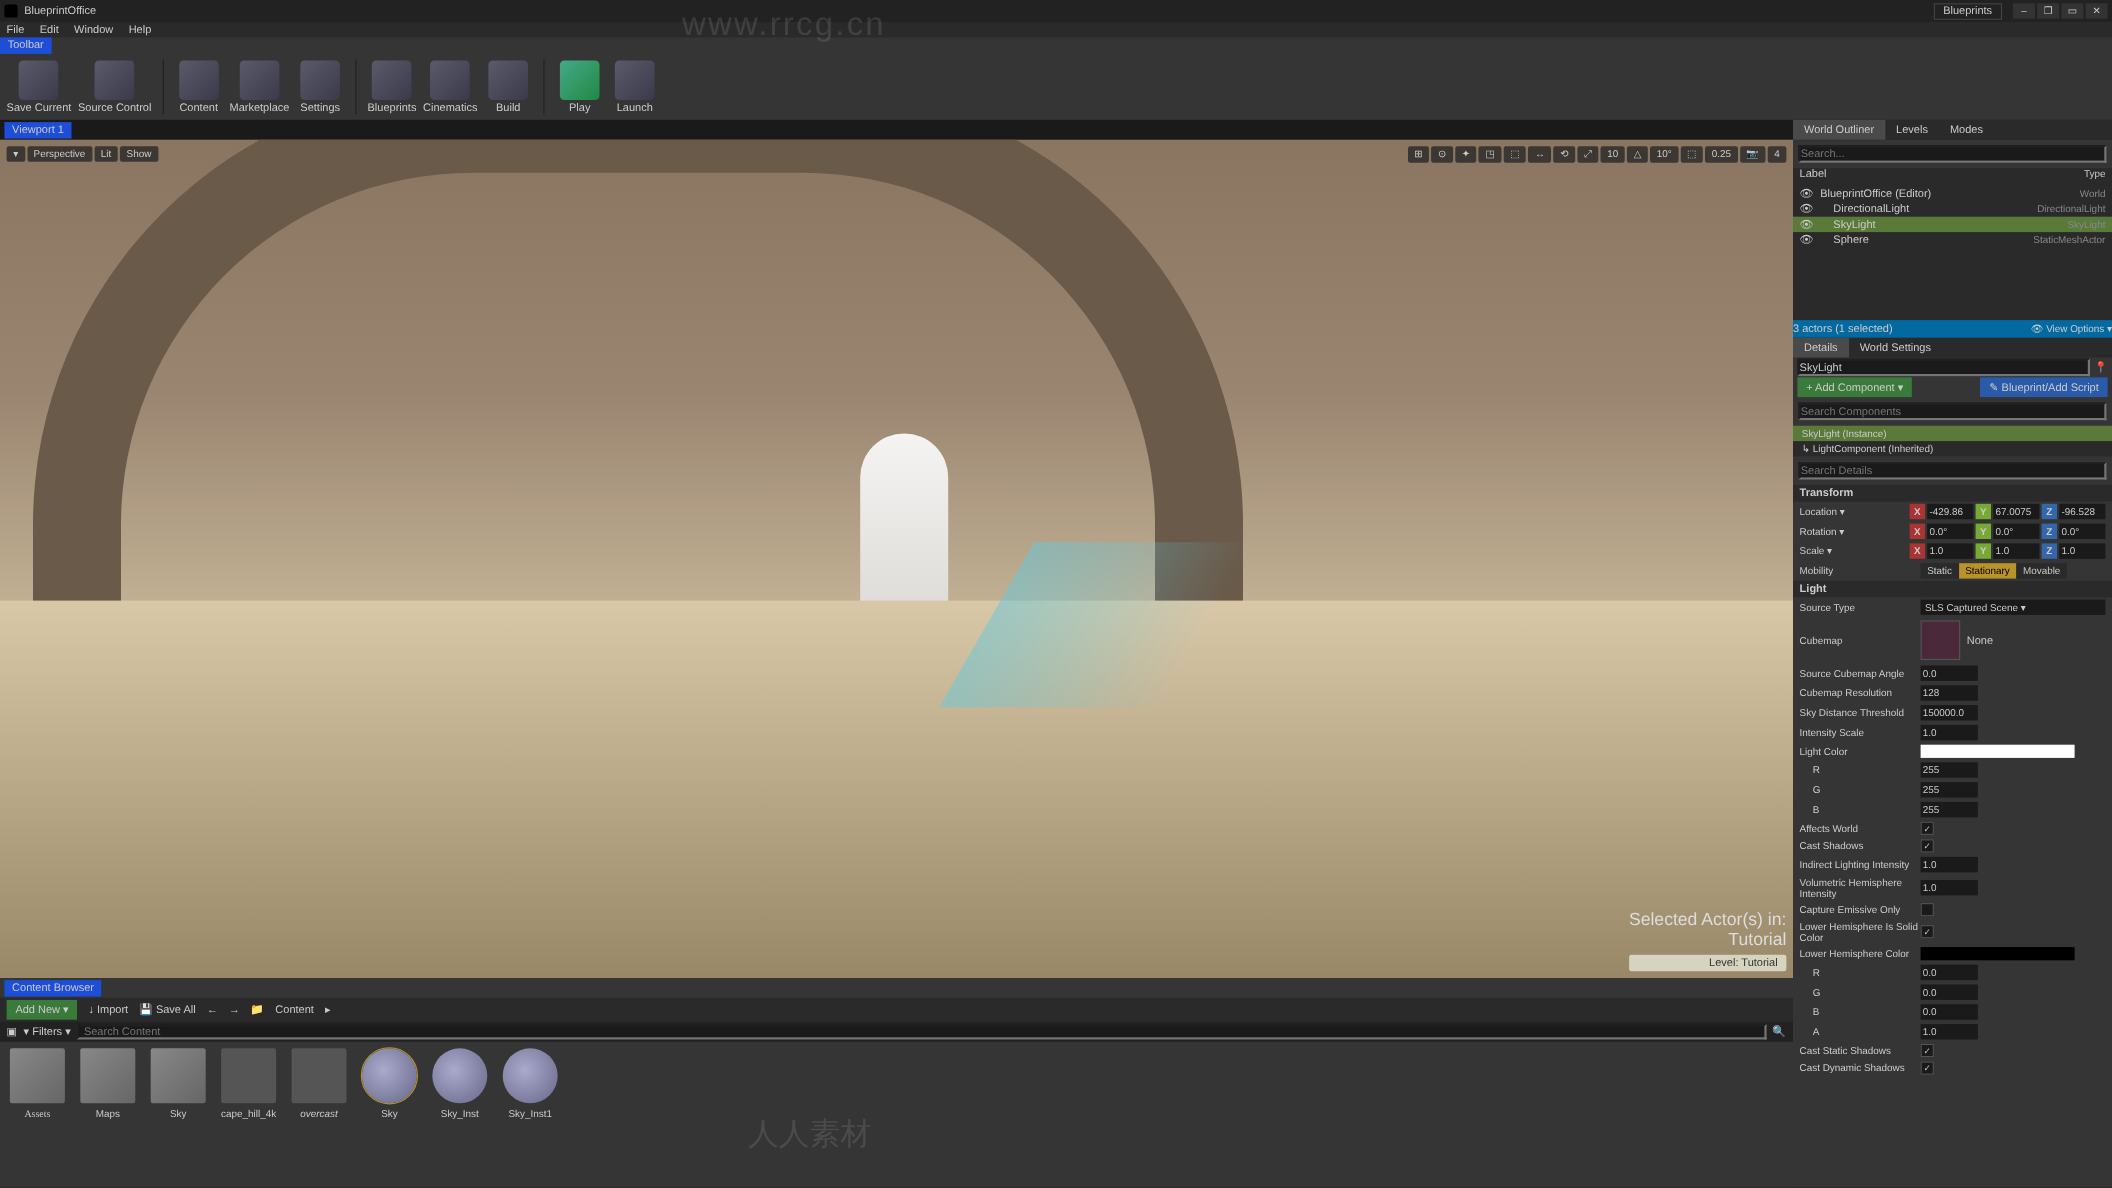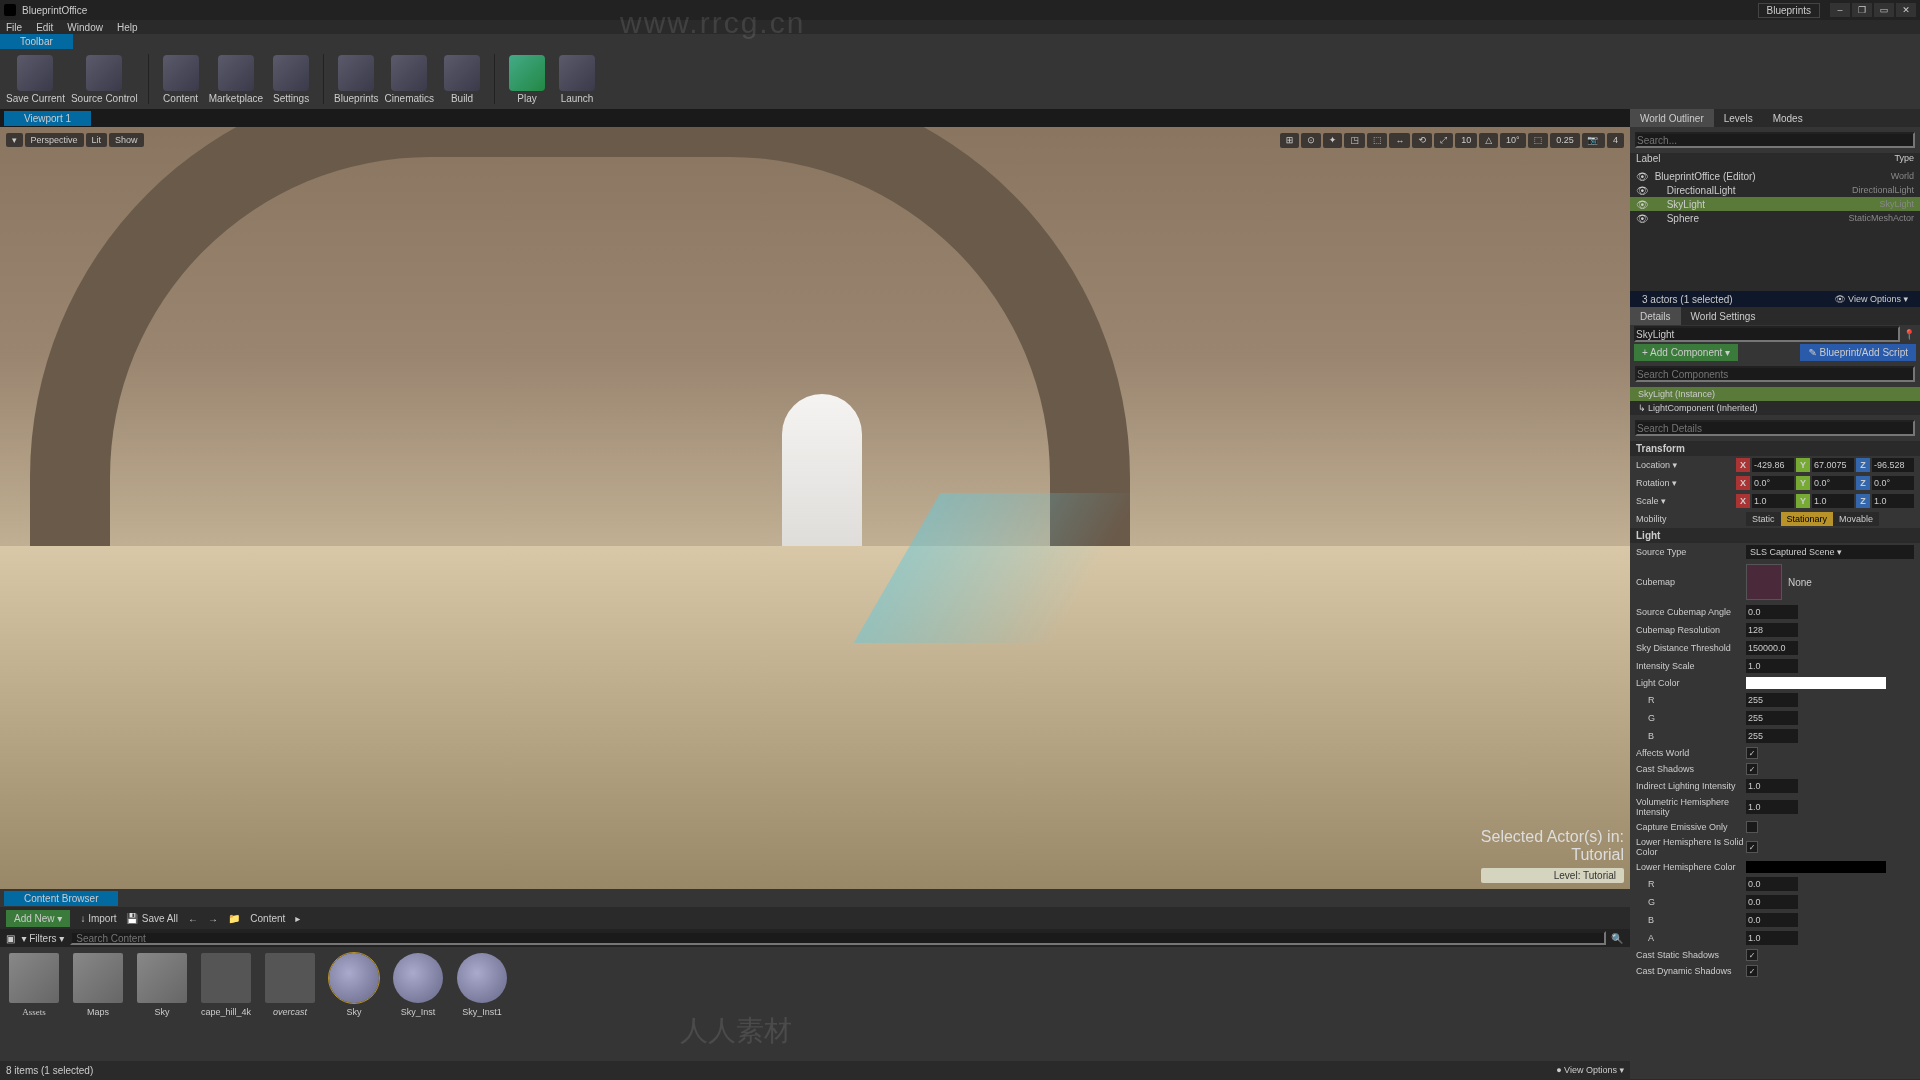--- a/index.html
+++ b/index.html
@@ -5,21 +5,21 @@
 *{margin:0;padding:0;box-sizing:border-box;font-family:Arial,sans-serif;font-size:10px;color:#ccc}
 body{background:#2a2a2a;width:1920px;height:1080px;overflow:hidden;position:relative}
 .titlebar{height:20px;background:#222;display:flex;align-items:center;padding:0 4px}
 .titlebar-logo{width:12px;height:12px;background:#000;border-radius:2px;margin-right:6px}
 .titlebar-right{margin-left:auto;display:flex;gap:2px}
 .titlebar-btn{width:20px;height:14px;background:#333;display:flex;align-items:center;justify-content:center;font-size:9px}
 .project-badge{background:#222;border:1px solid #444;padding:1px 8px;margin-right:8px;font-size:10px}
 .menubar{height:14px;background:#2a2a2a;display:flex;align-items:center;padding:0 6px;gap:14px}
 .menubar span{font-size:10px}
 .toolbar-panel{background:#353535}
-.panel-tab{background:#0369a1;padding:2px 20px;display:inline-block;font-size:10px}
+.panel-tab{background:#1d4ed8;padding:2px 7px;display:inline-block;font-size:10px}
 .toolbar{height:60px;display:flex;align-items:center;padding:4px 6px;gap:6px}
 .tool-btn{display:flex;flex-direction:column;align-items:center;min-width:44px}
 .tool-icon{width:36px;height:36px;background:linear-gradient(135deg,#5a5a6a,#3a3a4a);border-radius:4px;margin-bottom:2px}
 .tool-sep{width:1px;height:50px;background:#222;margin:0 4px}
 .tool-play{background:linear-gradient(135deg,#4a8,#284)}
 .main{display:flex;height:calc(1080px - 110px)}
 .left{flex:1;display:flex;flex-direction:column}
 .viewport-panel{flex:1;display:flex;flex-direction:column;background:#1a1a1a}
 .viewport-header{height:18px;display:flex;align-items:center;padding:0 4px}
 .viewport-area{flex:1;position:relative;background:linear-gradient(180deg,#8a7560 0%,#9a8570 30%,#c8b89a 60%,#a89878 100%);overflow:hidden}
@@ -49,21 +49,21 @@
 .right-tabs{height:18px;display:flex;background:#2a2a2a}
 .right-tab{padding:2px 10px;font-size:10px;display:flex;align-items:center;gap:4px}
 .right-tab.active{background:#4a4a4a}
 .outliner{height:180px;display:flex;flex-direction:column}
 .search-bar{height:16px;background:#1a1a1a;margin:5px}
 .outliner-header{height:16px;display:flex;background:#2a2a2a;padding:0 6px}
 .outliner-list{flex:1;background:#2a2a2a}
 .outliner-row{height:14px;display:flex;align-items:center;padding:0 6px;gap:6px}
 .outliner-row.sel{background:#5a7a3a}
 .outliner-row .type{margin-left:auto;font-size:9px;color:#888}
-.outliner-status{height:16px;background:#0f172a;display:flex;align-items:center;padding:0 12px}
+.outliner-status{height:16px;background:#0369a1;display:flex;align-items:center;padding:0 0}
 .vo{margin-left:auto;font-size:9px}
 .details{flex:1;display:flex;flex-direction:column;overflow:hidden}
 .comp-row{height:18px;display:flex;align-items:center;padding:0 4px;gap:4px}
 .add-comp{background:#3a7a3a;padding:3px 8px;font-size:10px}
 .bp-script{background:#2a5aaa;padding:3px 8px;font-size:10px;margin-left:auto}
 .comp-list{background:#2a2a2a}
 .comp-item{padding:2px 8px;font-size:9px}
 .comp-item.sel{background:#5a7a3a}
 .details-body{flex:1;overflow-y:auto;background:#353535}
 .cat{background:#2a2a2a;padding:2px 6px;font-size:10px;font-weight:bold}
@@ -248,24 +248,20 @@
           </div>
           <div class="asset">
             <div class="asset-thumb asset-sky"></div>
             <span style="font-size: 9px;">Sky_Inst</span>
           </div>
           <div class="asset">
             <div class="asset-thumb asset-sky"></div>
             <span style="font-size: 9px;">Sky_Inst1</span>
           </div>
         </div>
-      <div class="cb-status">
-        <span>8 items (1 selected)</span>
-        <span class="vo">● View Options ▾</span>
-      </div>
     </div>
   </div>
 
   <div class="right">
     <div class="right-tabs" id="outliner-tabs">
         <div class="right-tab active">World Outliner</div>
         <div class="right-tab">Levels</div>
         <div class="right-tab">Modes</div>
       </div>
     <div class="outliner">

